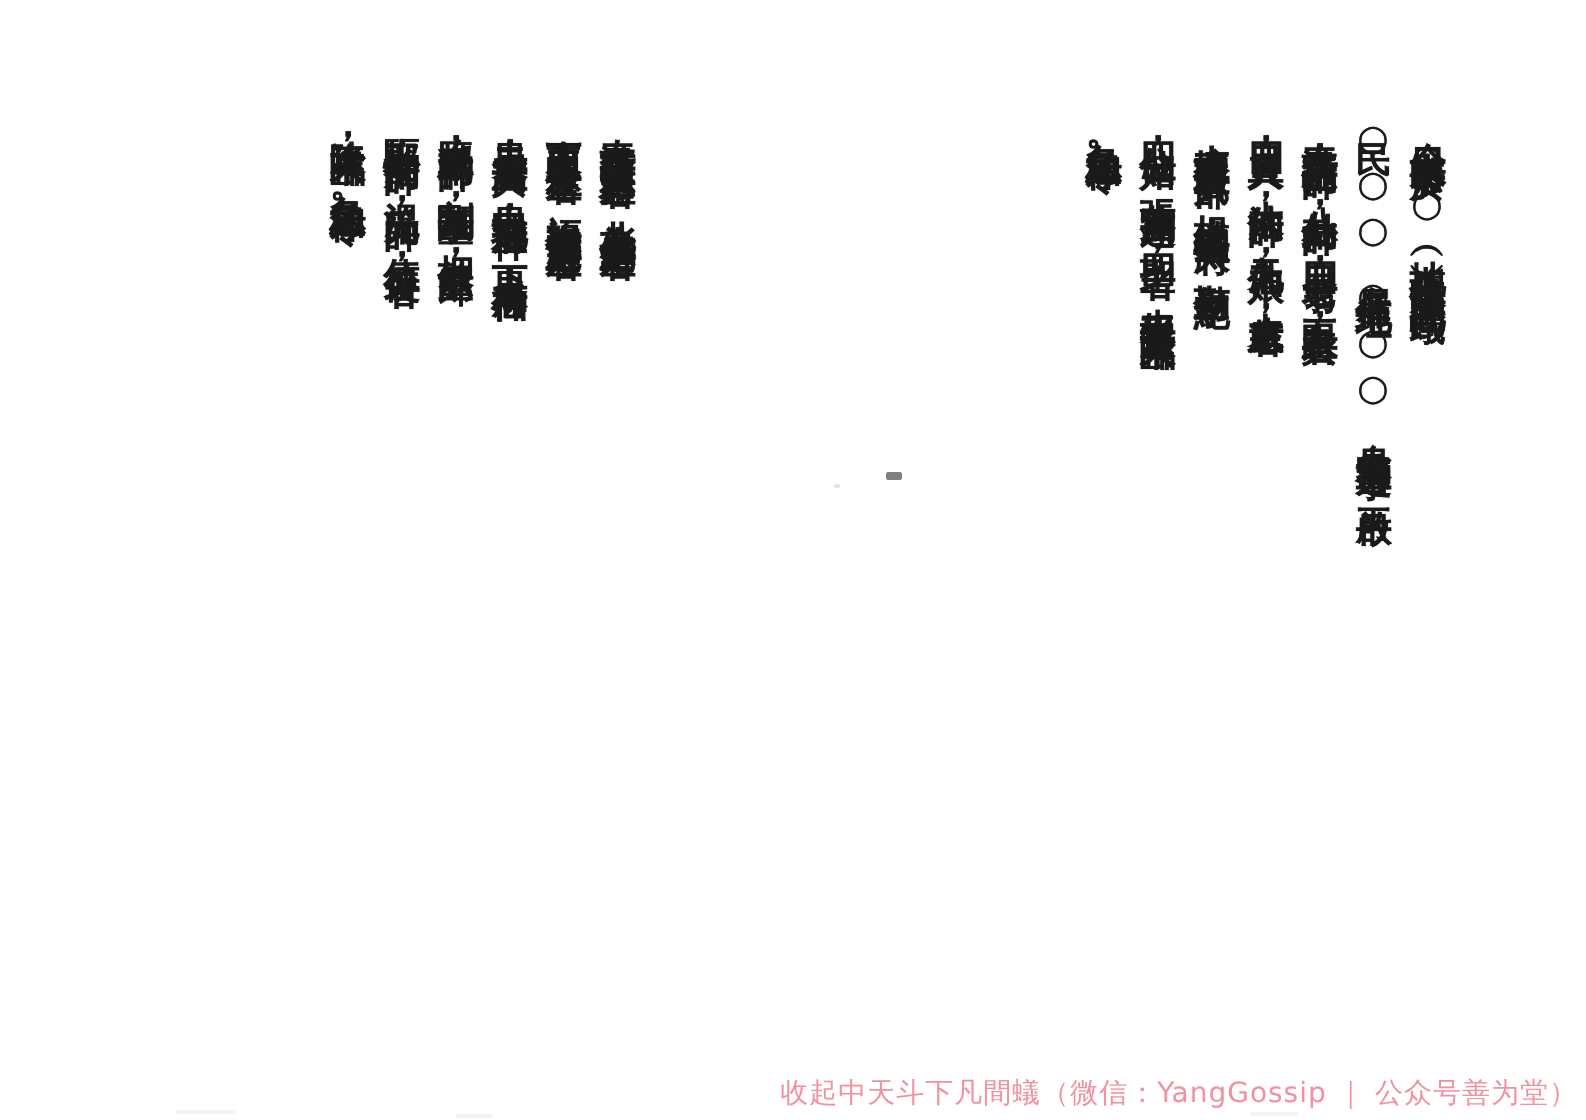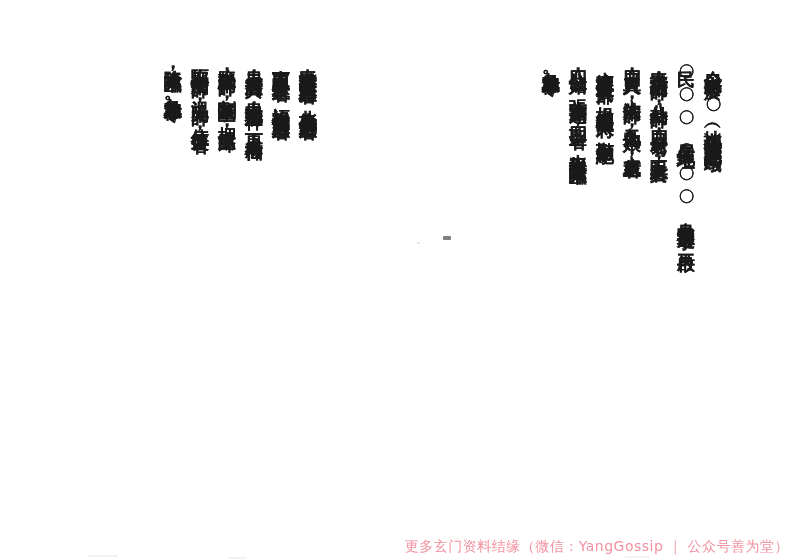--- a/index.html
+++ b/index.html
@@ -88,15 +88,15 @@
     <p>驅邪治病仙師，溫氏元帥，值符使者，</p>
     <p>速降來臨，急急如律令。</p>
   </section>
 
   <div class="artifact speck-1"></div>
   <div class="artifact speck-2"></div>
   <div class="artifact noise-1"></div>
   <div class="artifact noise-2"></div>
   <div class="artifact noise-3"></div>
 
-  <div class="watermark">更多玄门资料结缘（微信：YangGossip ｜ 公众号善为堂）</div>
+  <div class="watermark">收起中天斗下凡間蟻（微信：YangGossip ｜ 公众号善为堂）</div>
 
 </div>
 
 </body></html>

